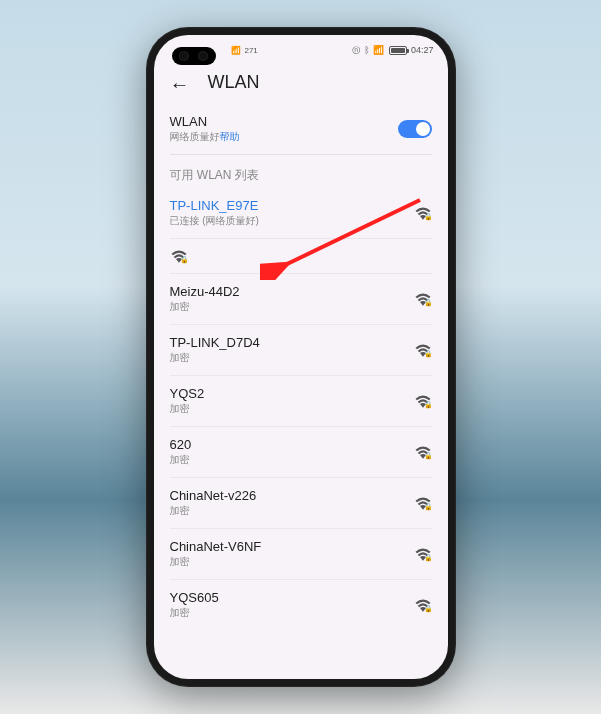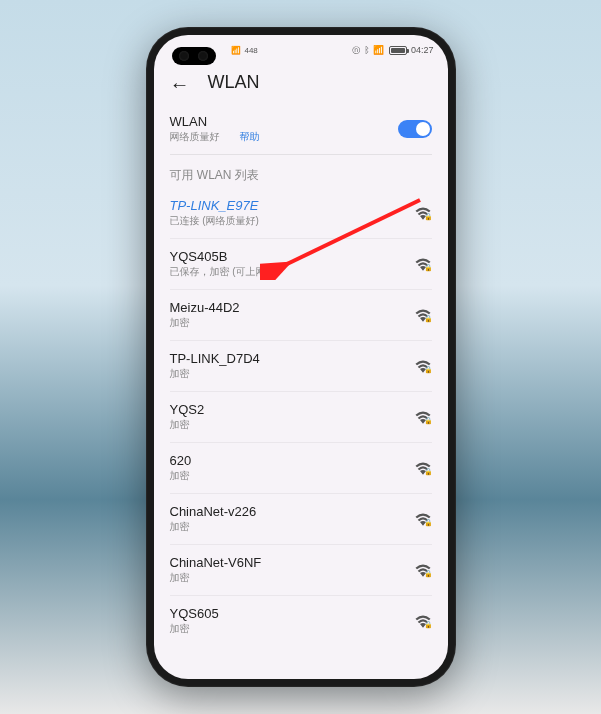--- a/index.html
+++ b/index.html
@@ -81,23 +81,23 @@
   .row {
     display: flex;
     align-items: center;
     justify-content: space-between;
     padding: 10px 0;
     border-bottom: 1px solid rgba(0,0,0,0.05);
   }
   .row:last-child { border-bottom: none; align-items: center; }
   .row-text { display: flex; flex-direction: column; gap: 1px; }
   .row-title { font-size: 13px; color: #222; }
-  .row-title.link { color: #2f7de0; font-style: italic; }
+  .row-title.link { color: #2f7de0; }
   .row-sub { font-size: 10px; color: #888; }
-  .row-sub .help { color: #2f7de0; margin-left: 20px; }
+  .row-sub .help { color: #2f7de0; }
   .toggle {
     width: 34px; height: 18px; background: #3b82f6; border-radius: 10px; position: relative;
   }
   .toggle::after {
     content:""; position:absolute; right:2px; top:2px; width:14px; height:14px; background:#fff; border-radius:50%;
   }
   .chevron { color: #bbb; font-size: 14px; }
   .section-label { font-size: 12px; color: #888; padding: 12px 0 4px; }
   .wifi-icon {
     width: 18px; height: 14px; position: relative; display:flex; align-items:flex-end; justify-content:center;
@@ -118,21 +118,21 @@
 </head>
 <body>
 
 <div class="phone">
   <div class="screen">
     <div class="camera-cutout"></div>
 
     <div class="status-bar">
       <div class="status-left">
         <span>📶</span>
-        <span><span>448</span></span>
+        <span><span>271</span></span>
       </div>
       <span style="font-size:8px;">ⓝ</span>
       <span style="font-size:9px;">ᛒ</span>
       <span>📶</span>
       <div class="battery"></div>
       <span>04:27</span>
     </div>
 
     <div class="header">
       <span class="back-arrow">←</span>
@@ -160,24 +160,20 @@
       <span class="row-sub">已连接 (网络质量好)</span>
     </div>
     <div class="wifi-icon">
       <svg viewBox="0 0 24 18">
                 <path d="M12 18 L8 13 Q12 10 16 13 Z M5 10 Q12 3 19 10 L17 12 Q12 7 7 12 Z M2 6 Q12 -3 22 6 L20 8 Q12 1 4 8 Z" fill="#555"></path>
               </svg>
               <span class="lock-dot">🔒</span>
     </div>
           </div>
           <div class="row">
-    <div class="row-text">
-      <span class="row-title ">YQS405B</span>
-      <span class="row-sub">已保存，加密 (可上网)</span>
-    </div>
     <div class="wifi-icon">
       <svg viewBox="0 0 24 18">
                 <path d="M12 18 L8 13 Q12 10 16 13 Z M5 10 Q12 3 19 10 L17 12 Q12 7 7 12 Z M2 6 Q12 -3 22 6 L20 8 Q12 1 4 8 Z" fill="#555"></path>
               </svg>
               <span class="lock-dot">🔒</span>
     </div>
           </div>
           <div class="row">
     <div class="row-text">
       <span class="row-title ">Meizu-44D2</span>

